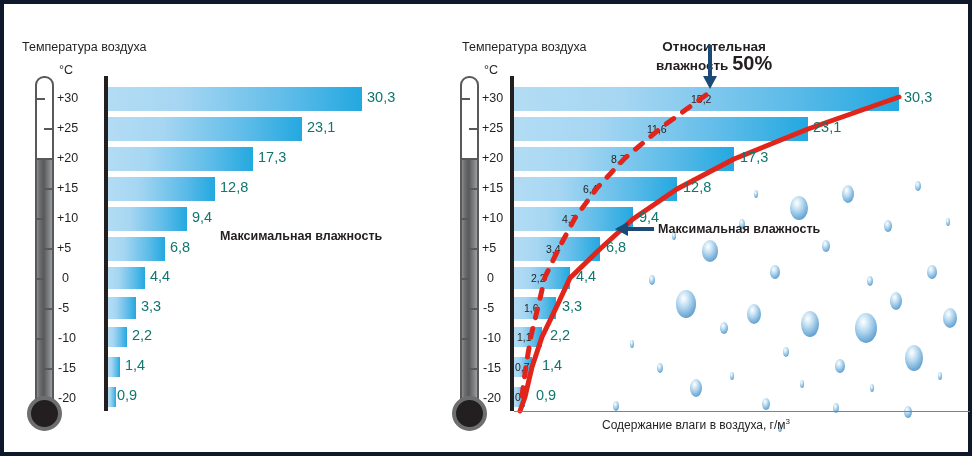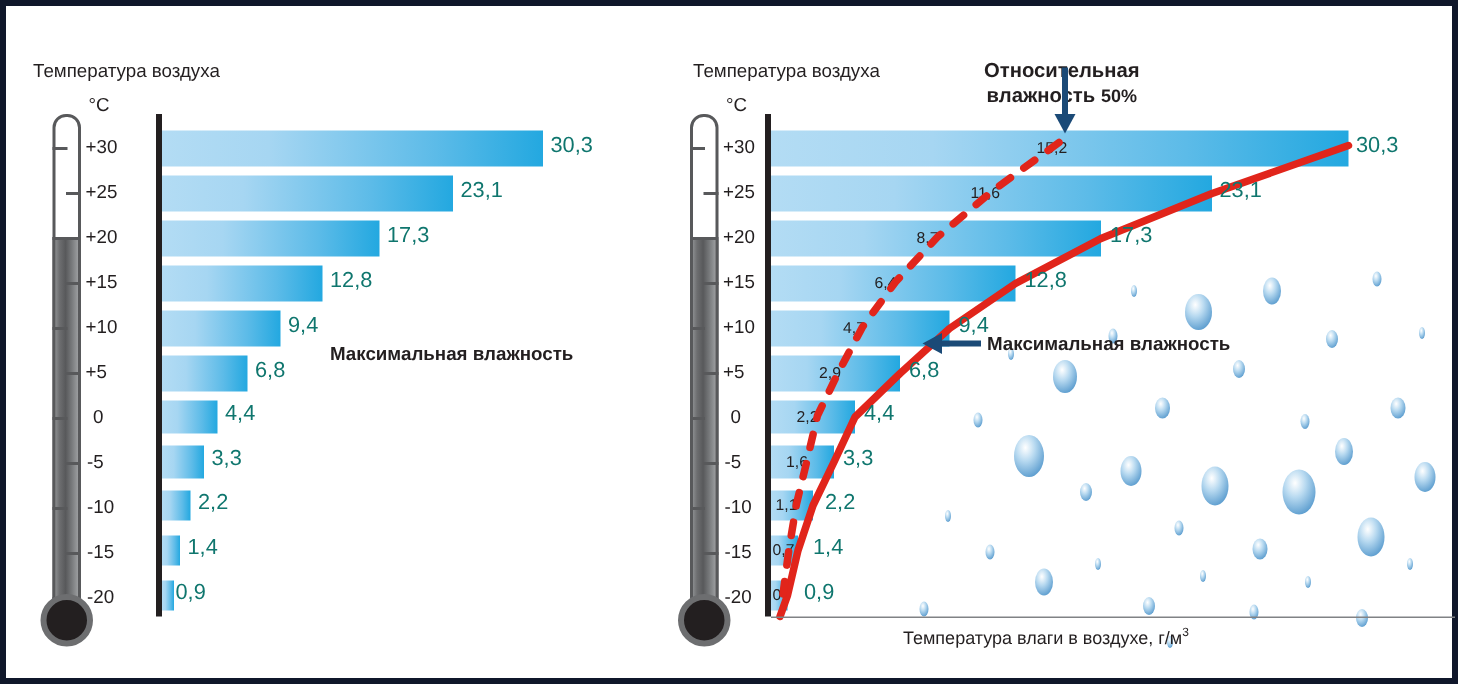--- a/index.html
+++ b/index.html
@@ -96,21 +96,21 @@
   }
   .rh-label{
     position:absolute;
     font-size:13.5px;
     font-weight:bold;
     color:#231f20;
     line-height:17px;
     text-align:center;
     white-space:nowrap;
   }
-  .rh-label .pct{font-size:12px;}
+  .rh-label .pct{font-size:20px;}
   .xcaption{
     position:absolute;
     font-size:12px;
     color:#231f20;
     white-space:nowrap;
   }
   .xcaption sup{font-size:8px;}
   .baseline{
     position:absolute;height:1px;background:#808285;
   }
@@ -291,21 +291,21 @@
       <div class="bar" style="left:4px;top:221px;width:42px;height:22px;"></div>
       <div class="bar" style="left:4px;top:251px;width:28px;height:20px;"></div>
       <div class="bar" style="left:4px;top:281px;width:18px;height:20px;"></div>
       <div class="bar" style="left:4px;top:311px;width:11px;height:20px;"></div>
 
       <div class="bar-inner" style="left:181px;top:17px;">15,2</div>
       <div class="bar-inner" style="left:137px;top:47px;">11,6</div>
       <div class="bar-inner" style="left:101px;top:77px;">8,7</div>
       <div class="bar-inner" style="left:73px;top:107px;">6,4</div>
       <div class="bar-inner" style="left:52px;top:137px;">4,7</div>
-      <div class="bar-inner" style="left:36px;top:167px;">2,9</div>
+      <div class="bar-inner" style="left:36px;top:167px;">3,4</div>
       <div class="bar-inner" style="left:21px;top:196px;">2,2</div>
       <div class="bar-inner" style="left:14px;top:226px;">1,6</div>
       <div class="bar-inner" style="left:7px;top:255px;">1,1</div>
       <div class="bar-inner" style="left:5px;top:285px;">0,7</div>
       <div class="bar-inner" style="left:5px;top:315px;">0</div>
 
       <svg width="460" height="340">
         <polyline fill="none" stroke="#e1251b" stroke-width="5" stroke-linecap="round" stroke-linejoin="round" points="389,21 298,53 224,83 167,113 123,143 90,173 60,202 46,232 32,261 22,291 15,321 10,335"></polyline>
         <polyline fill="none" stroke="#e1251b" stroke-width="5" stroke-linecap="round" stroke-dasharray="9 11" points="196,19 152,51 115,82 87,112 65,142 49,172 35,201 28,231 21,260 16,290 12,320"></polyline>
         <g fill="#1b4a77" stroke="none">
@@ -328,18 +328,18 @@
       <div class="bar-val" style="left:52px;top:222px;">3,3</div>
       <div class="bar-val" style="left:40px;top:251px;">2,2</div>
       <div class="bar-val" style="left:32px;top:281px;">1,4</div>
       <div class="bar-val" style="left:26px;top:311px;">0,9</div>
 
       <div class="maxlabel" style="left:148px;top:146px;">Максимальная влажность</div>
 
       <div class="baseline" style="left:4px;top:335px;width:456px;"></div>
 
       <div class="xcaption" style="left:92px;top:341px;">
-        <span>Температура влаги в воздухе, г/м</span><sup>3</sup>
+        <span>Содержание влаги в воздуха, г/м</span><sup>3</sup>
       </div>
     </div>
   </div>
 
 </div>
 
 </body></html>

